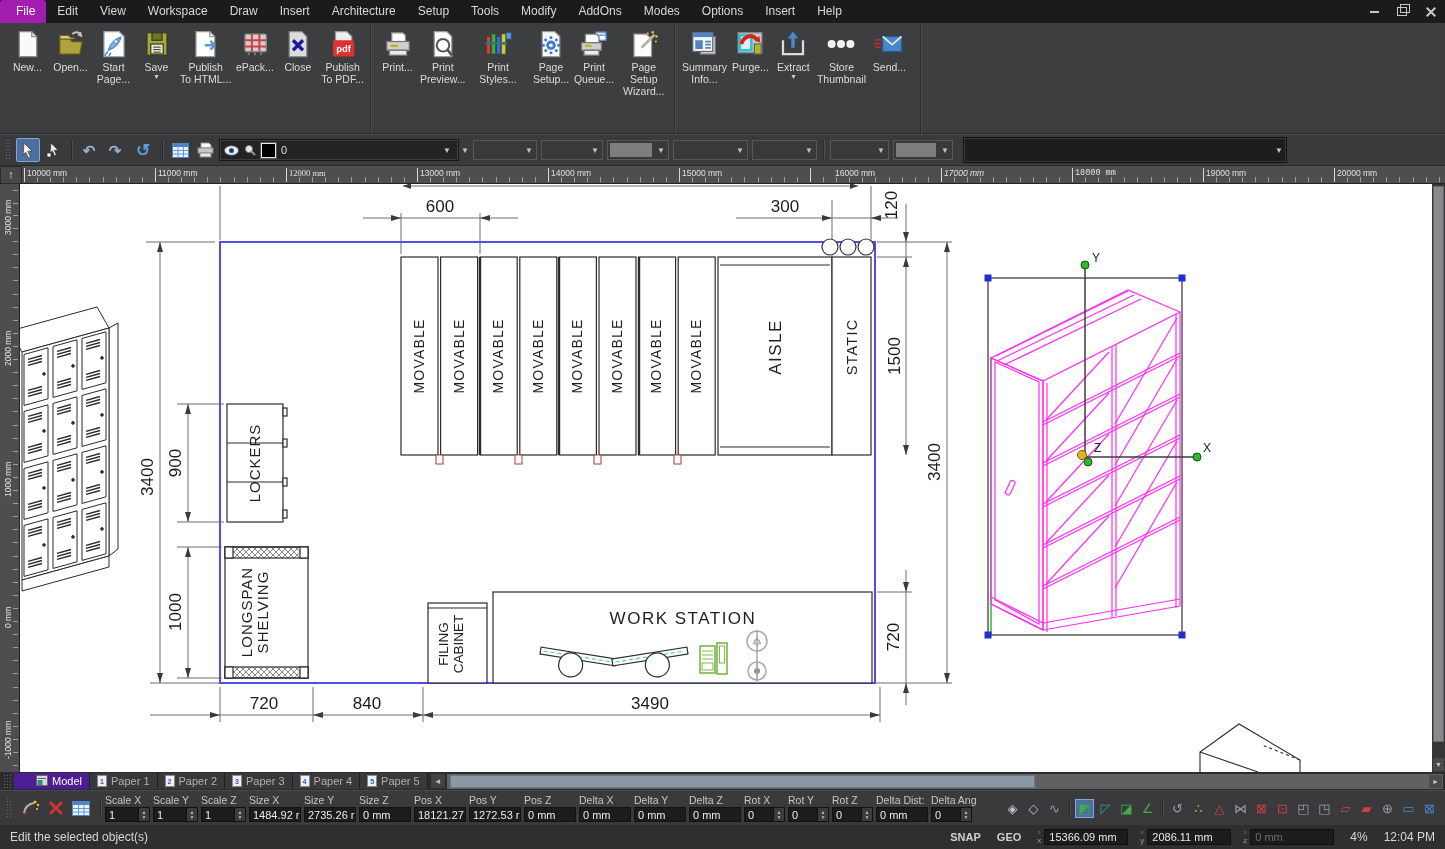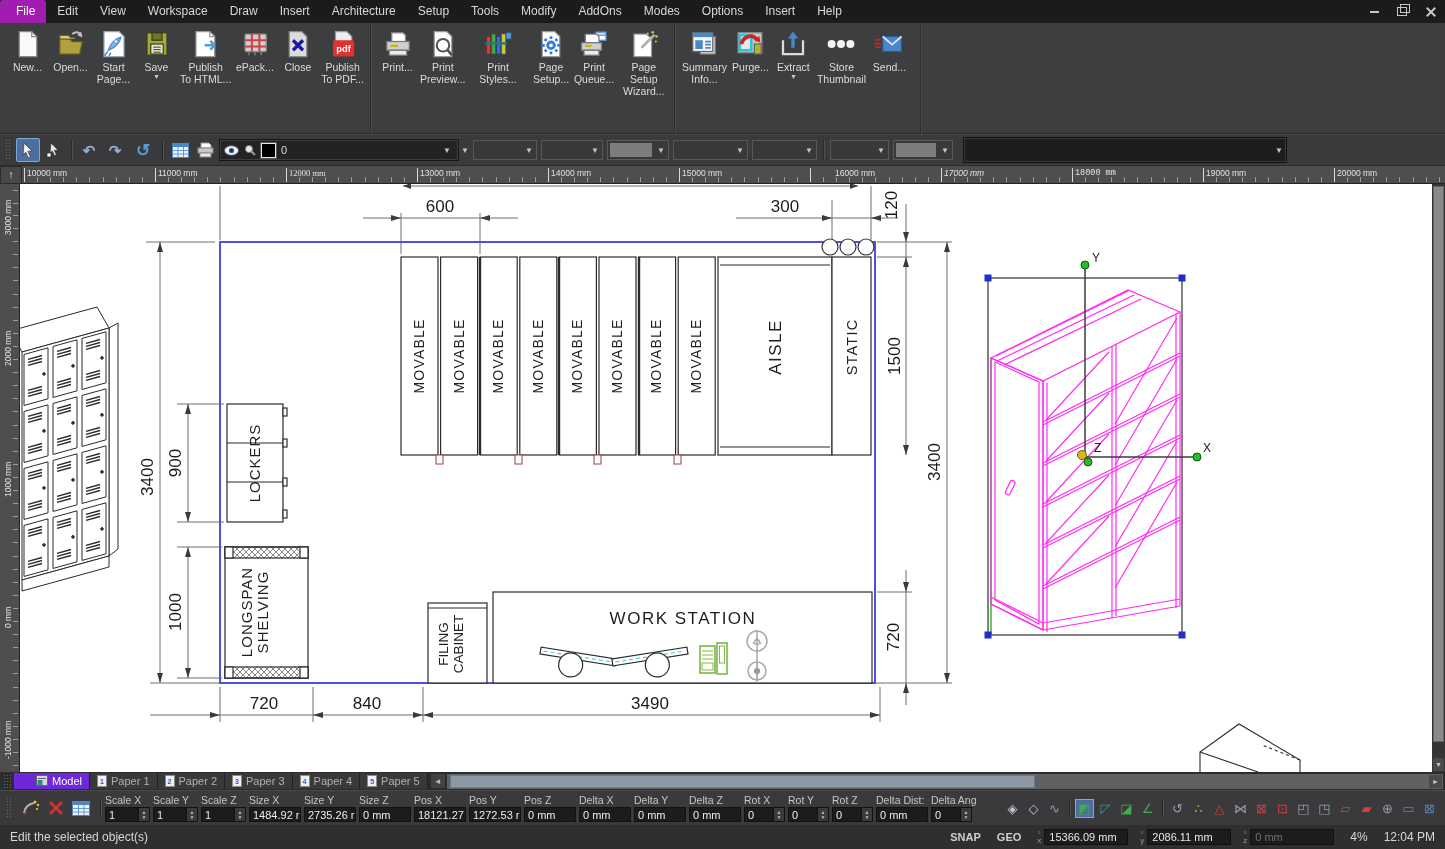--- a/index.html
+++ b/index.html
@@ -55,21 +55,21 @@
   .canvas{position:absolute;left:20px;top:184px;width:1412px;height:588px;background:#ffffff;}
   #cad{position:absolute;left:20px;top:184px;}
   
   .vscroll{position:absolute;right:0;top:184px;width:13px;height:588px;background:#353537;}
   .vthumb{position:absolute;left:1px;right:1px;top:2px;height:556px;background:#8a8a8d;border:1px solid #65656a;box-sizing:border-box;}
   .sbtn{position:absolute;background:#4a4a4c;color:#c8c8c8;font-size:7px;text-align:center;line-height:13px;}
   
   .tabstrip{position:absolute;left:0;top:772px;width:100%;height:18px;background:#2c2c2e;display:flex;align-items:center;}
   .thandle{width:8px;height:14px;margin:0 3px;background-image:radial-gradient(#6a6a6c 1px,transparent 1px);background-size:3px 3px;flex:none;}
   .tab{display:flex;align-items:center;gap:4px;height:16px;padding:0 7px;font-size:11px;color:#b0b0b0;background:#39393b;border-right:1px solid #202022;flex:none;}
-  .tab.active{background:#6d28d9;color:#fff;padding-left:22px;}
+  .tab.active{background:#4c1d95;color:#fff;padding-left:22px;}
   .picon{width:10px;height:12px;background:#f0f0f0;border:1px solid #8a8a8a;font-size:7px;font-weight:bold;color:#2a5ad0;display:flex;align-items:center;justify-content:center;box-sizing:border-box;}
   .tabarrow{width:14px;height:14px;background:#424244;color:#bbb;font-size:8px;display:flex;align-items:center;justify-content:center;margin-left:3px;flex:none;}
   .hscroll{flex:1;height:15px;background:#616163;position:relative;margin:0 2px;}
   .hthumb{position:absolute;left:3px;top:1px;width:585px;height:13px;background:#8c98a4;border:1px solid #6a7a88;box-sizing:border-box;}
   
   .inspector{position:absolute;left:0;top:790px;width:100%;height:35px;background:#3a3a3c;border-top:1px solid #4a4a4c;display:flex;align-items:center;padding:0 3px;box-sizing:border-box;}
   .iicons{display:flex;align-items:center;gap:3px;margin:0 4px;}
   .iico{width:22px;height:22px;display:flex;align-items:center;justify-content:center;}
   .ifields{display:flex;gap:3px;align-items:flex-start;}
   .ifield{display:flex;flex-direction:column;flex:none;}

